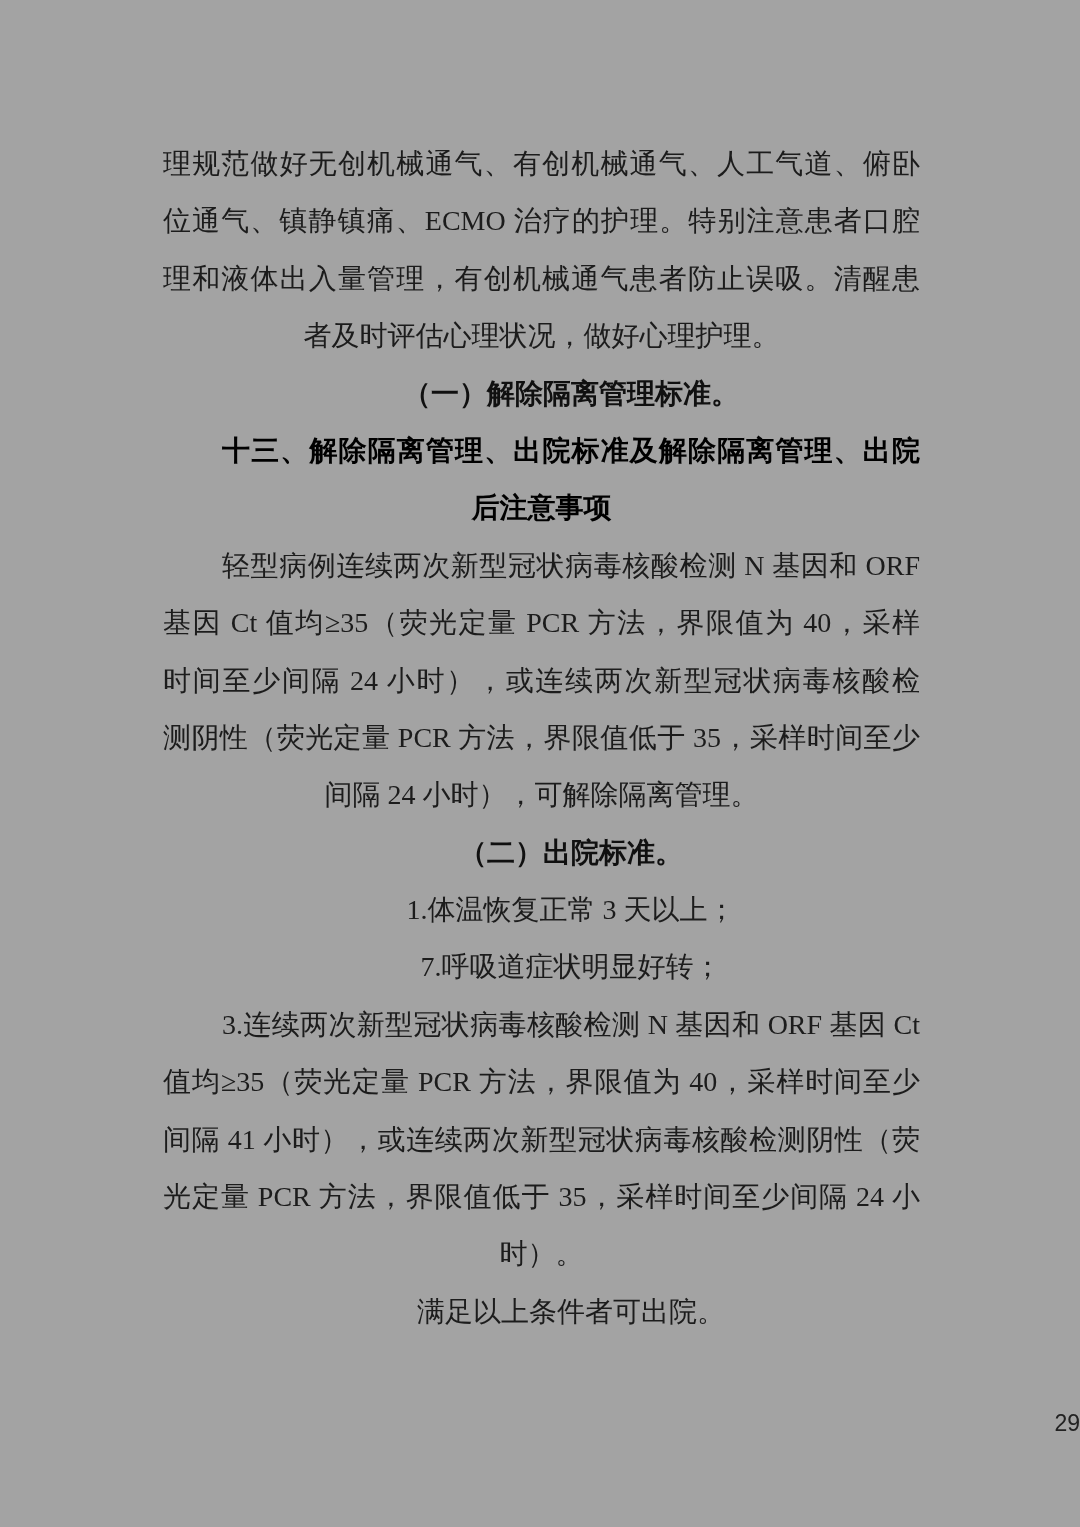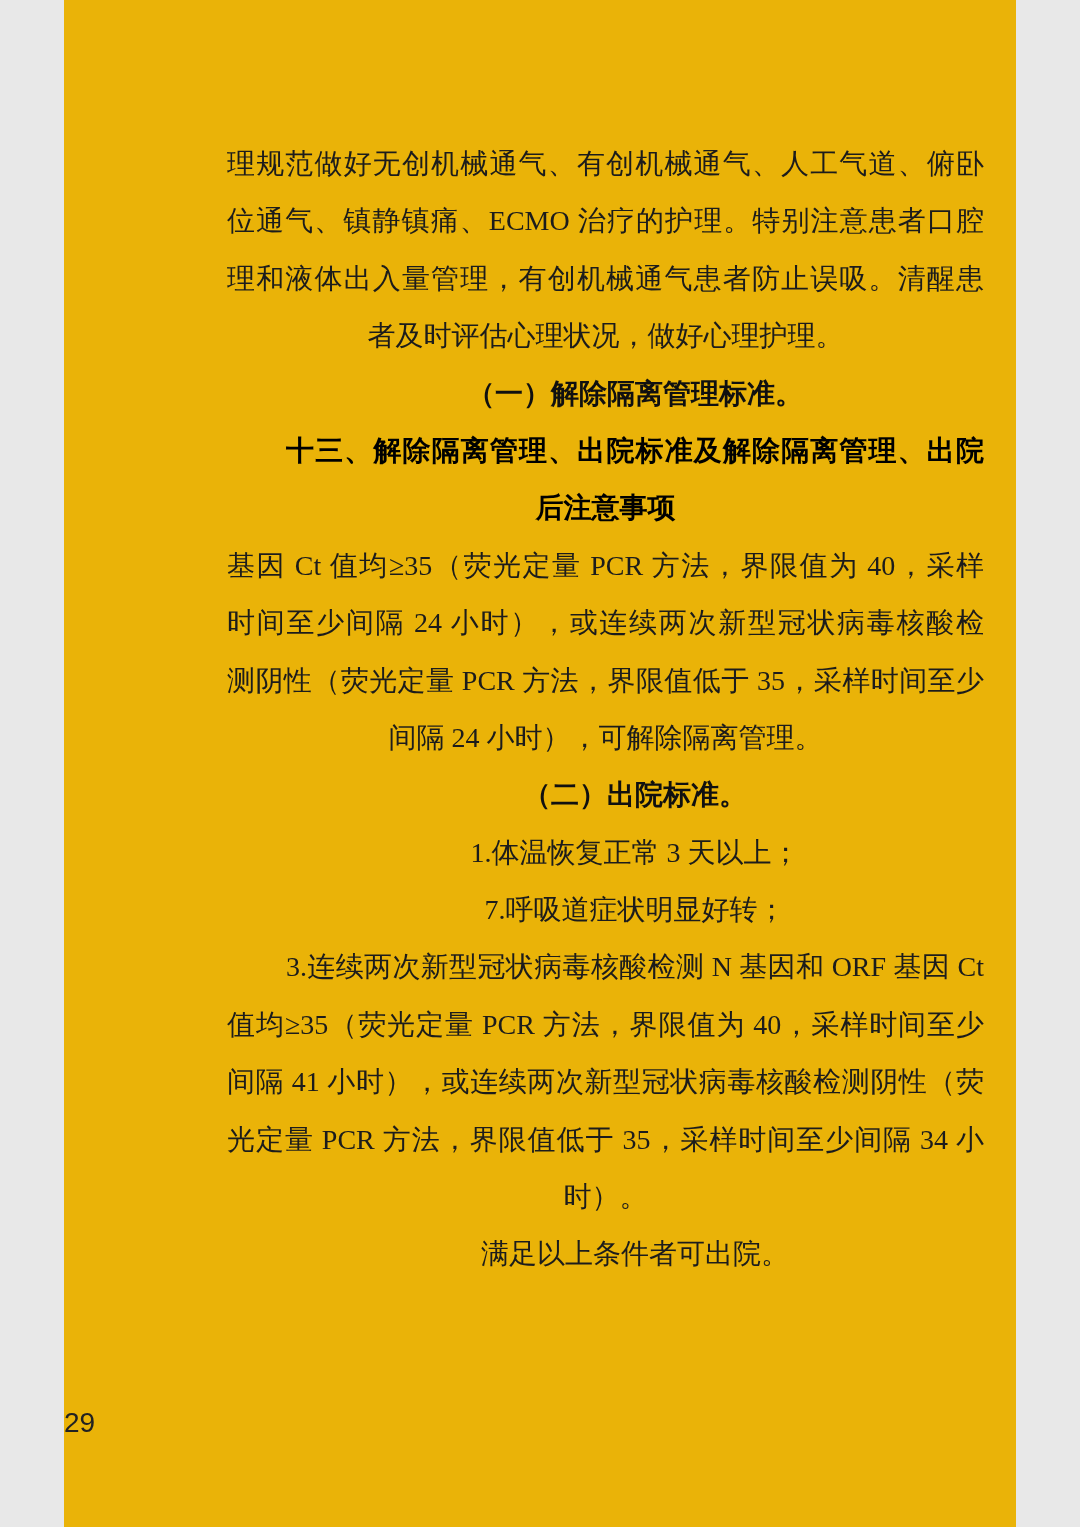--- a/index.html
+++ b/index.html
@@ -1,21 +1,21 @@
 <!DOCTYPE html>
 <html><head>
 <meta charset="utf-8">
 <style>
   html, body { margin: 0; padding: 0; background: #e8e8e8; }
   .page {
     position: relative;
-    width: 952px;
+    width: 1080px;
     height: 1527px;
     margin: 0 auto;
-    background: #eab308;
+    background: #a3a3a3;
     overflow: hidden;
   }
   .content {
     position: absolute;
     left: 163px;
     top: 135px;
     width: 757px;
   }
   .block { margin: 0; padding: 0; }
   .line {
@@ -44,23 +44,23 @@
   
   .subheading .line {
     font-weight: 700;
     color: #101010;
   }
   .footer {
     position: absolute;
     left: 0;
     right: 0;
     top: 1406px;
-    text-align: left;
+    text-align: right;
     font-family: "Liberation Sans", "DejaVu Sans", sans-serif;
-    font-size: 28px;
+    font-size: 23px;
     line-height: 34px;
     color: #222222;
   }
 </style>
 </head>
 <body>
 
 <div class="page">
   <div class="content">
       <div class="block body">
@@ -70,39 +70,40 @@
         <div class="line">者及时评估心理状况，做好心理护理。</div>
       </div>
       <div class="block subheading">
         <div class="line indent">（一）解除隔离管理标准。</div>
       </div>
       <div class="block heading">
         <div class="line fill indent">十三、解除隔离管理、出院标准及解除隔离管理、出院</div>
         <div class="line">后注意事项</div>
       </div>
       <div class="block body">
+        <div class="line fill indent">轻型病例连续两次新型冠状病毒核酸检测 N 基因和 ORF</div>
         <div class="line fill">基因 Ct 值均≥35（荧光定量 PCR 方法，界限值为 40，采样</div>
         <div class="line fill">时间至少间隔 24 小时），或连续两次新型冠状病毒核酸检</div>
         <div class="line fill">测阴性（荧光定量 PCR 方法，界限值低于 35，采样时间至少</div>
         <div class="line">间隔 24 小时），可解除隔离管理。</div>
       </div>
       <div class="block subheading">
         <div class="line indent">（二）出院标准。</div>
       </div>
       <div class="block body">
         <div class="line indent">1.体温恢复正常 3 天以上；</div>
       </div>
       <div class="block body">
         <div class="line indent">7.呼吸道症状明显好转；</div>
       </div>
       <div class="block body">
         <div class="line fill indent">3.连续两次新型冠状病毒核酸检测 N 基因和 ORF 基因 Ct</div>
         <div class="line fill">值均≥35（荧光定量 PCR 方法，界限值为 40，采样时间至少</div>
         <div class="line fill">间隔 41 小时），或连续两次新型冠状病毒核酸检测阴性（荧</div>
-        <div class="line fill">光定量 PCR 方法，界限值低于 35，采样时间至少间隔 34 小</div>
+        <div class="line fill">光定量 PCR 方法，界限值低于 35，采样时间至少间隔 24 小</div>
         <div class="line">时）。</div>
       </div>
       <div class="block body">
         <div class="line indent">满足以上条件者可出院。</div>
       </div>
     </div>
   <div class="footer">29</div>
 </div>
 
 </body></html>

